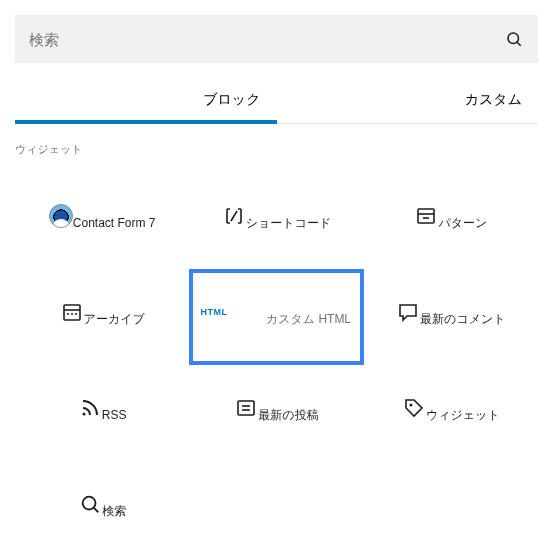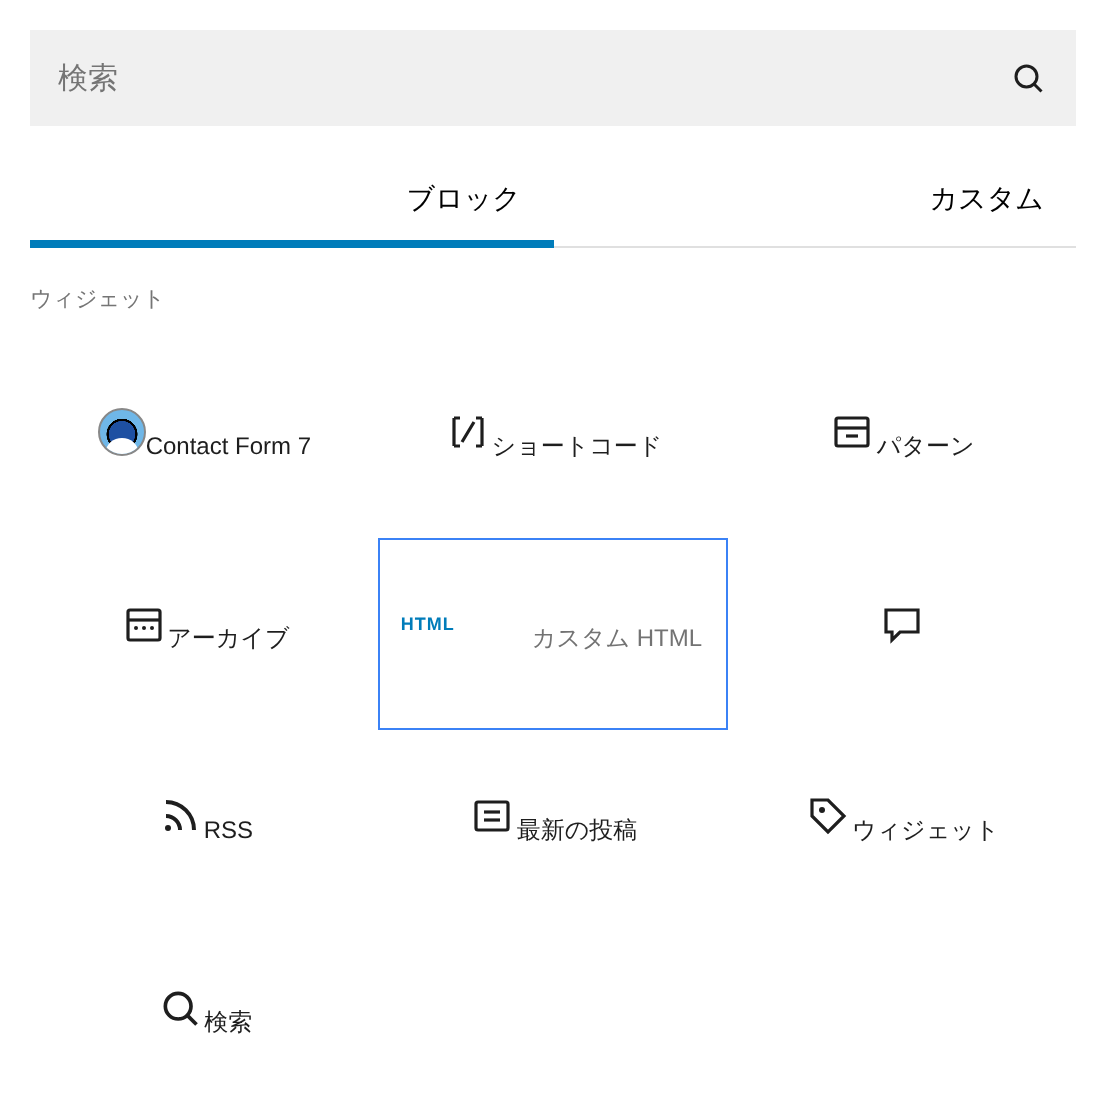--- a/index.html
+++ b/index.html
@@ -68,21 +68,21 @@
       display: flex;
       flex-direction: row;
       align-items: center;
       justify-content: center;
       padding: 18px 6px 14px 6px;
       cursor: pointer;
       border: 1px solid transparent;
       min-height: 96px;
     }
     .block-item.selected {
-      border: 1px solid #3b82f6;
+      border: 4px solid #3b82f6;
       gap: 40px;
     }
     .block-item.selected .block-label { color: #737373; }
     .block-icon {
       width: 24px; height: 24px;
       display: flex; align-items: center; justify-content: center;
       margin-bottom: 14px;
     }
     .block-label {
       font-size: 12px;
@@ -184,20 +184,21 @@
     </span>
     <span class="block-label">カスタム HTML</span>
   </div>
 
   <div class="block-item">
     <span class="block-icon">
       <svg width="24" height="24" viewBox="0 0 24 24" fill="none" stroke="#1e1e1e" stroke-width="1.6">
         <path d="M4 5h16v11H11l-4 4v-4H4z"></path>
       </svg>
     </span>
+    <span class="block-label">最新のコメント</span>
   </div>
 
   <div class="block-item">
     <span class="block-icon">
       <svg width="24" height="24" viewBox="0 0 24 24" fill="none" stroke="#1e1e1e" stroke-width="2">
         <path d="M5 5a14 14 0 0 1 14 14"></path>
         <path d="M5 12a7 7 0 0 1 7 7"></path>
         <circle cx="6" cy="18" r="1.5" fill="#1e1e1e" stroke="none"></circle>
       </svg>
     </span>

